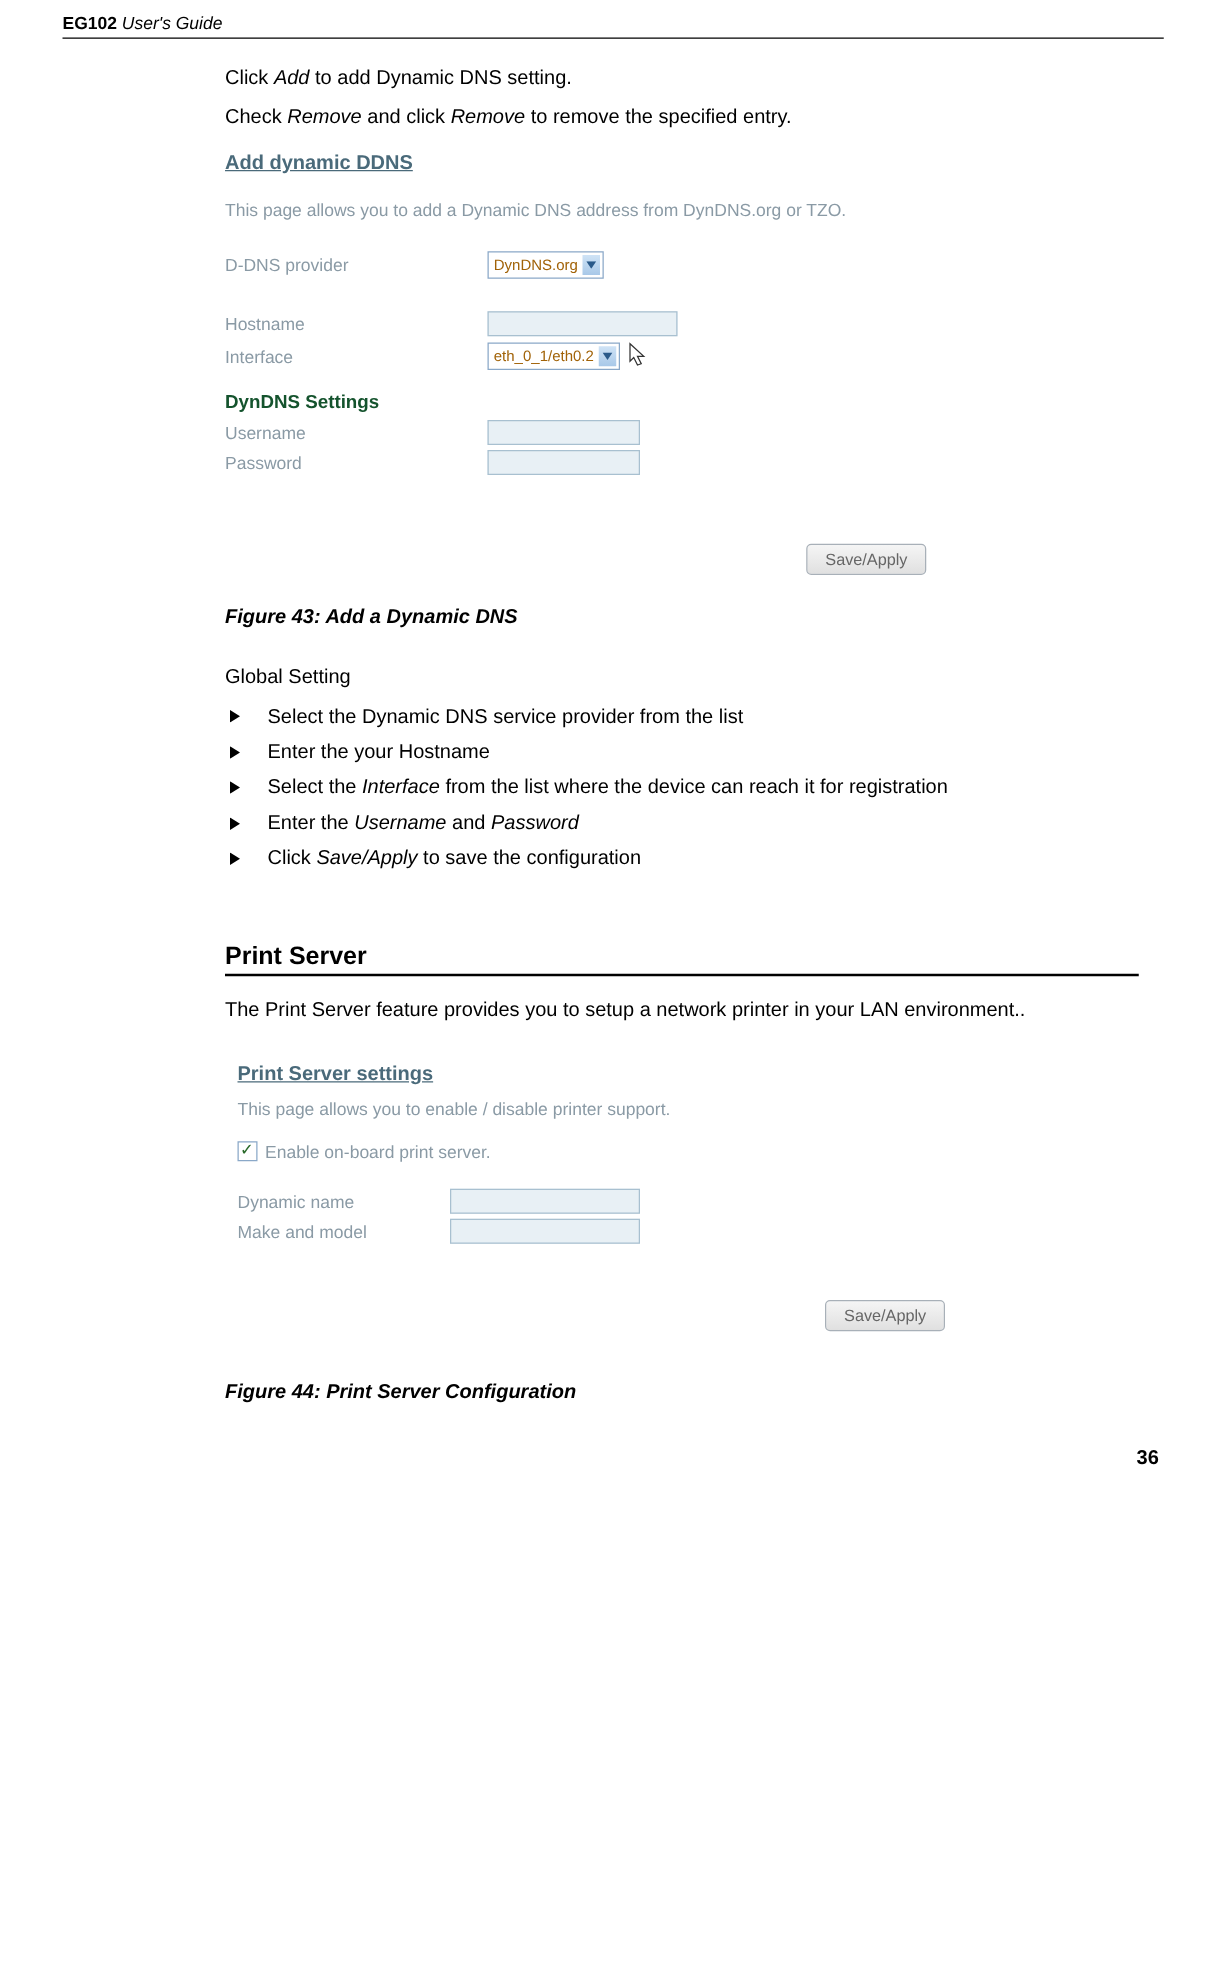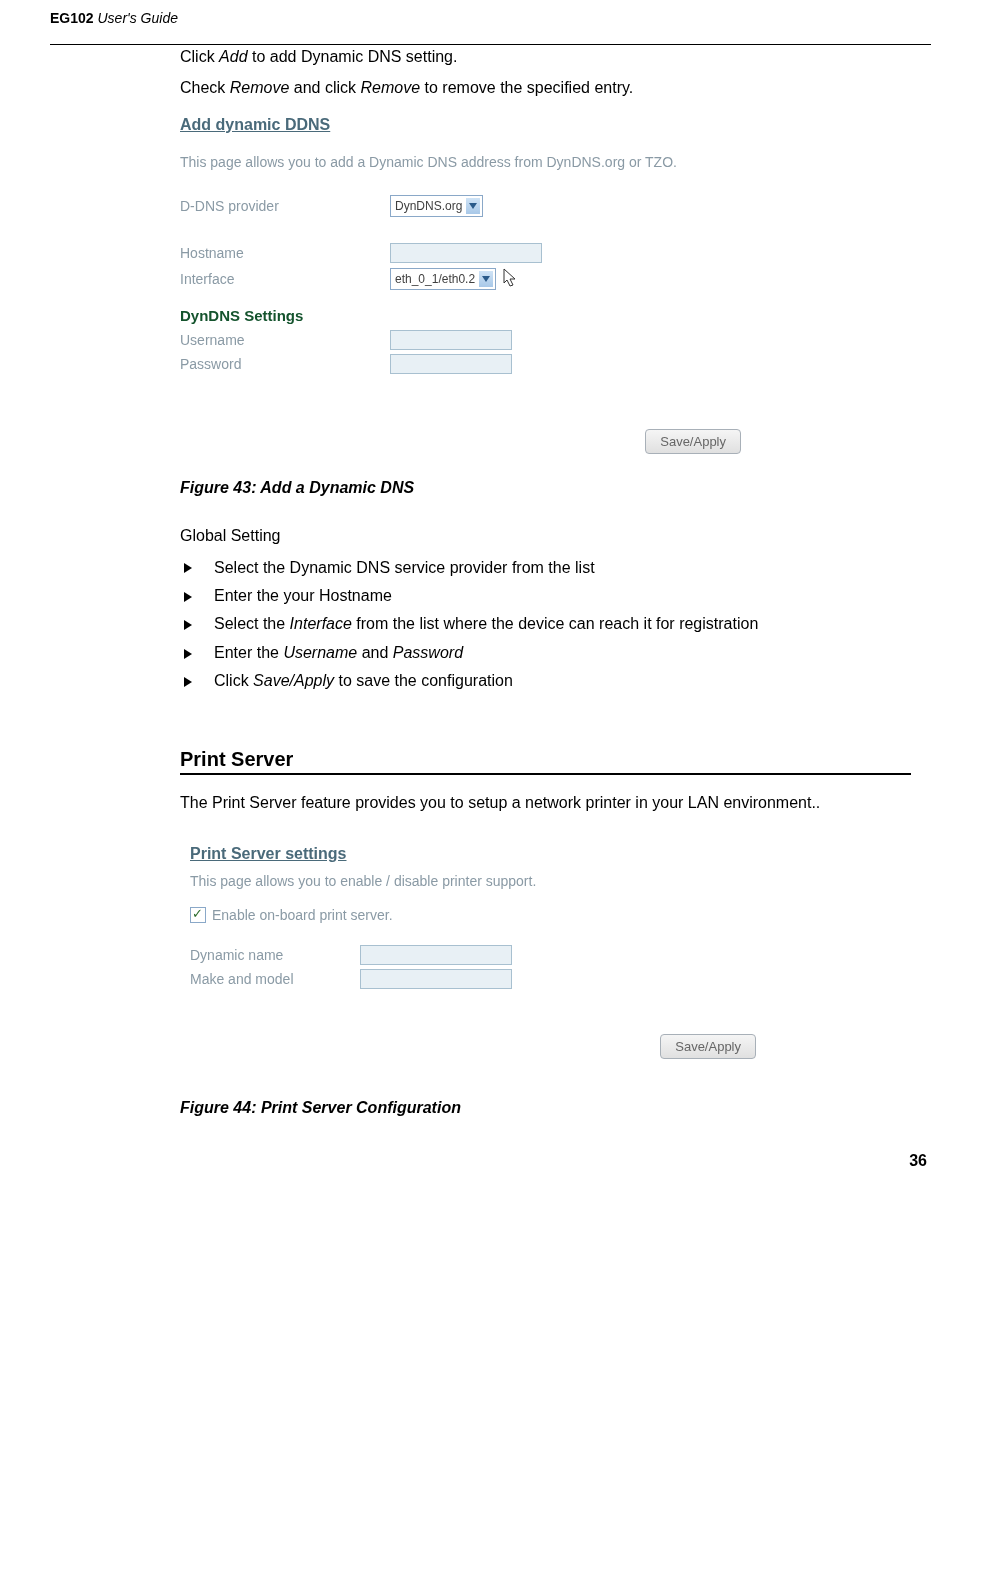--- a/index.html
+++ b/index.html
@@ -10,34 +10,35 @@
     width: 981px;
   }
   .page {
     padding: 10px 50px 30px 50px;
   }
   .header-row {
     display: flex;
     justify-content: space-between;
     align-items: flex-end;
     border-bottom: 1px solid #000;
-    padding-bottom: 18px;
+    padding-bottom: 4px;
   }
   .header-left {
     font-size: 14px;
   }
   .header-left b {
     font-weight: bold;
   }
   .header-left i {
     font-style: italic;
   }
   .content {
     margin-left: 130px;
     margin-right: 20px;
+    margin-top: 20px;
   }
   .body-text {
     font-size: 16px;
     line-height: 1.55;
     margin: 0 0 6px 0;
   }
   .body-text i { font-style: italic; }
   .screenshot-box {
     margin: 15px 0 25px 0;
   }
@@ -63,21 +64,21 @@
   .form-label {
     width: 210px;
   }
   .dropdown {
     display: inline-flex;
     align-items: center;
     border: 1px solid #8aa8c8;
     background: #fff;
     height: 20px;
     font-size: 12px;
-    color: #404040;
+    color: #a16207;
     padding: 0 2px 0 4px;
   }
   .dropdown-arrow {
     width: 14px;
     height: 16px;
     background: linear-gradient(#cfe3f6,#a8c8e8);
     margin-left: 4px;
     display: flex;
     align-items: center;
     justify-content: center;

